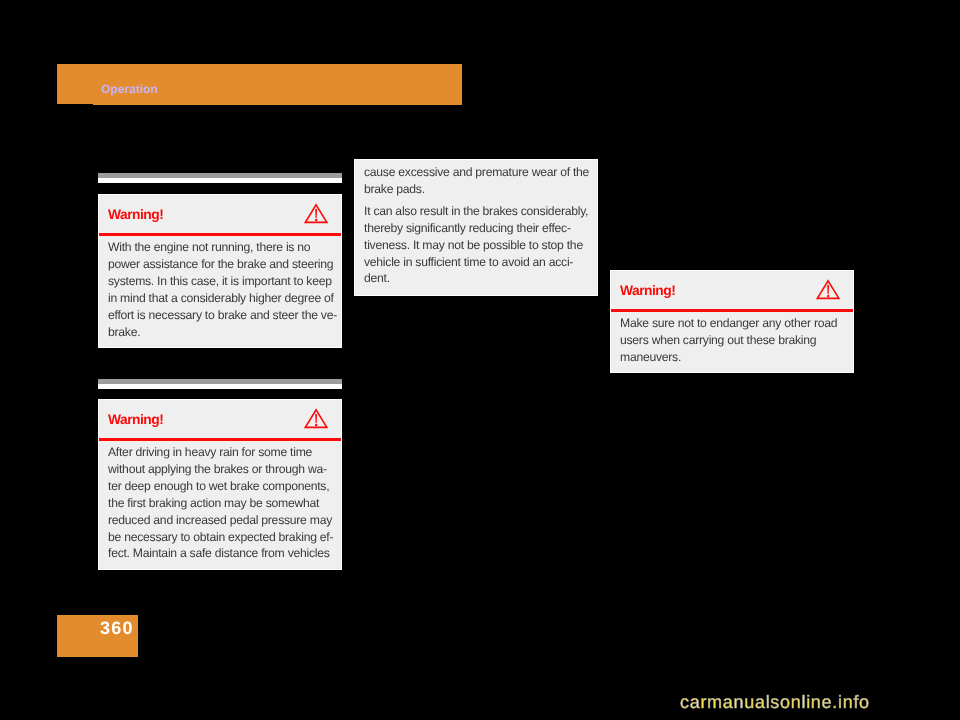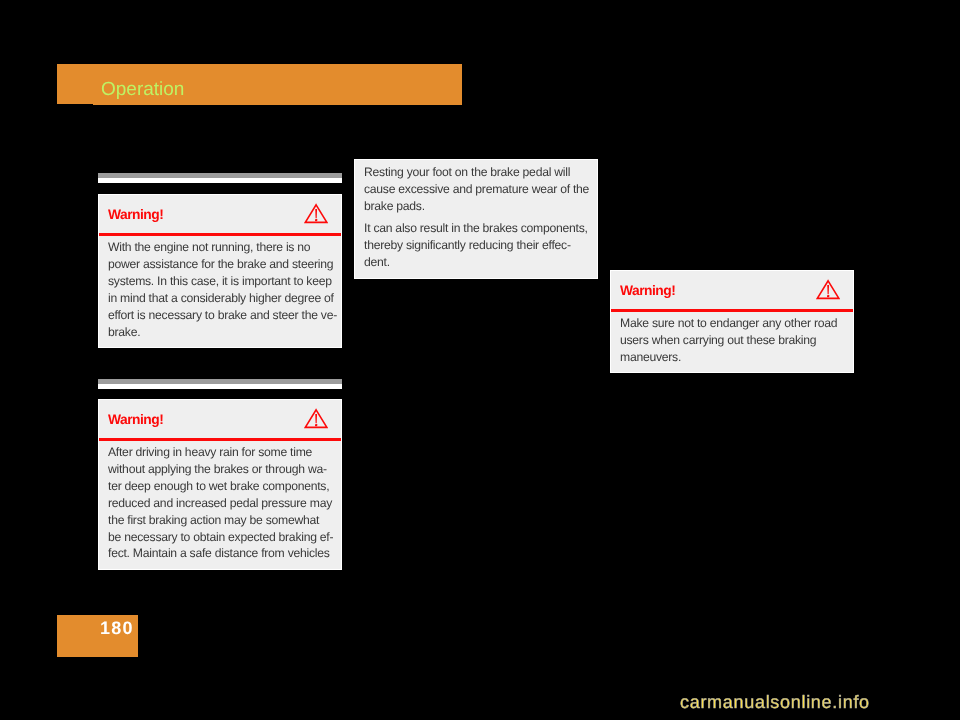--- a/index.html
+++ b/index.html
@@ -12,21 +12,21 @@
   }
   .page { position:relative; width:960px; height:720px; background:#000;
     transform:translateZ(0); }
 
   
   .chapter-header { position:absolute; left:57px; top:64px; width:405px; height:41px; }
   .chapter-header .bar-main { position:absolute; left:36px; top:0; width:369px; height:41px; background:#e38c2d; }
   .chapter-header .bar-tab  { position:absolute; left:0; top:0; width:36px; height:40px; background:#e38c2d; }
   .title {
     position:absolute; left:101px; top:81px;
-    color:#bef264; font-size:19px; font-weight:normal; line-height:17px; will-change:transform;
+    color:#c4b5fd; font-size:12px; font-weight:bold; line-height:17px; will-change:transform;
   }
 
   
   .rule { position:absolute; width:244px; }
   .rule .rule-gray  { height:5px; background:#9c9c9c; }
   .rule .rule-white { height:5px; background:#ffffff; }
 
   
   .wbox, .plainbox {
     position:absolute; width:244px; box-sizing:border-box;
@@ -93,26 +93,27 @@
       <div class="ln">With the engine not running, there is no</div>
       <div class="ln">power assistance for the brake and steering</div>
       <div class="ln">systems. In this case, it is important to keep</div>
       <div class="ln">in mind that a considerably higher degree of</div>
       <div class="ln">effort is necessary to brake and steer the ve-</div>
       <div class="ln">brake.</div>
     </div>
   </div>
 
   <div class="plainbox" style="left:354px; top:159px;">
-    <div class="ln">Resting your foot on the brake pedal will</div>
     <div class="ln">cause excessive and premature wear of the</div>
     <div class="ln">brake pads.</div>
     <div class="pgap"></div>
-    <div class="ln">It can also result in the brakes components,</div>
+    <div class="ln">It can also result in the brakes considerably,</div>
     <div class="ln">thereby significantly reducing their effec-</div>
+    <div class="ln">tiveness. It may not be possible to stop the</div>
+    <div class="ln">vehicle in sufficient time to avoid an acci-</div>
     <div class="ln">dent.</div>
   </div>
 
   <div class="wbox" style="left:610px; top:270px;">
     <div class="whead">
       <div class="wtitle">Warning!</div>
       <svg class="wicon" viewBox="0 0 250 210">
         <path d="M125 15 L236 196 L14 196 Z" fill="none" stroke="#fd0a0a" stroke-width="16.5" stroke-linejoin="miter"></path>
         <path d="M116 58 L135 58 L131 152 L120 152 Z" fill="#fd0a0a"></path>
         <rect x="114" y="161" width="23" height="23" rx="5" fill="#fd0a0a"></rect>
@@ -138,25 +139,25 @@
         <path d="M125 15 L236 196 L14 196 Z" fill="none" stroke="#fd0a0a" stroke-width="16.5" stroke-linejoin="miter"></path>
         <path d="M116 58 L135 58 L131 152 L120 152 Z" fill="#fd0a0a"></path>
         <rect x="114" y="161" width="23" height="23" rx="5" fill="#fd0a0a"></rect>
       </svg>
     </div>
     <div class="wline"></div>
     <div class="wbody">
       <div class="ln">After driving in heavy rain for some time</div>
       <div class="ln">without applying the brakes or through wa-</div>
       <div class="ln">ter deep enough to wet brake components,</div>
+      <div class="ln">the first braking action may be somewhat</div>
       <div class="ln">reduced and increased pedal pressure may</div>
-      <div class="ln">the first braking action may be somewhat</div>
       <div class="ln">be necessary to obtain expected braking ef-</div>
       <div class="ln">fect. Maintain a safe distance from vehicles</div>
     </div>
   </div>
 
   <div class="pagenum"></div>
-  <span class="pagenum-text">180</span>
+  <span class="pagenum-text">360</span>
 
   <div class="watermark">carmanualsonline.info</div>
 
 </div>
 
 </body></html>

